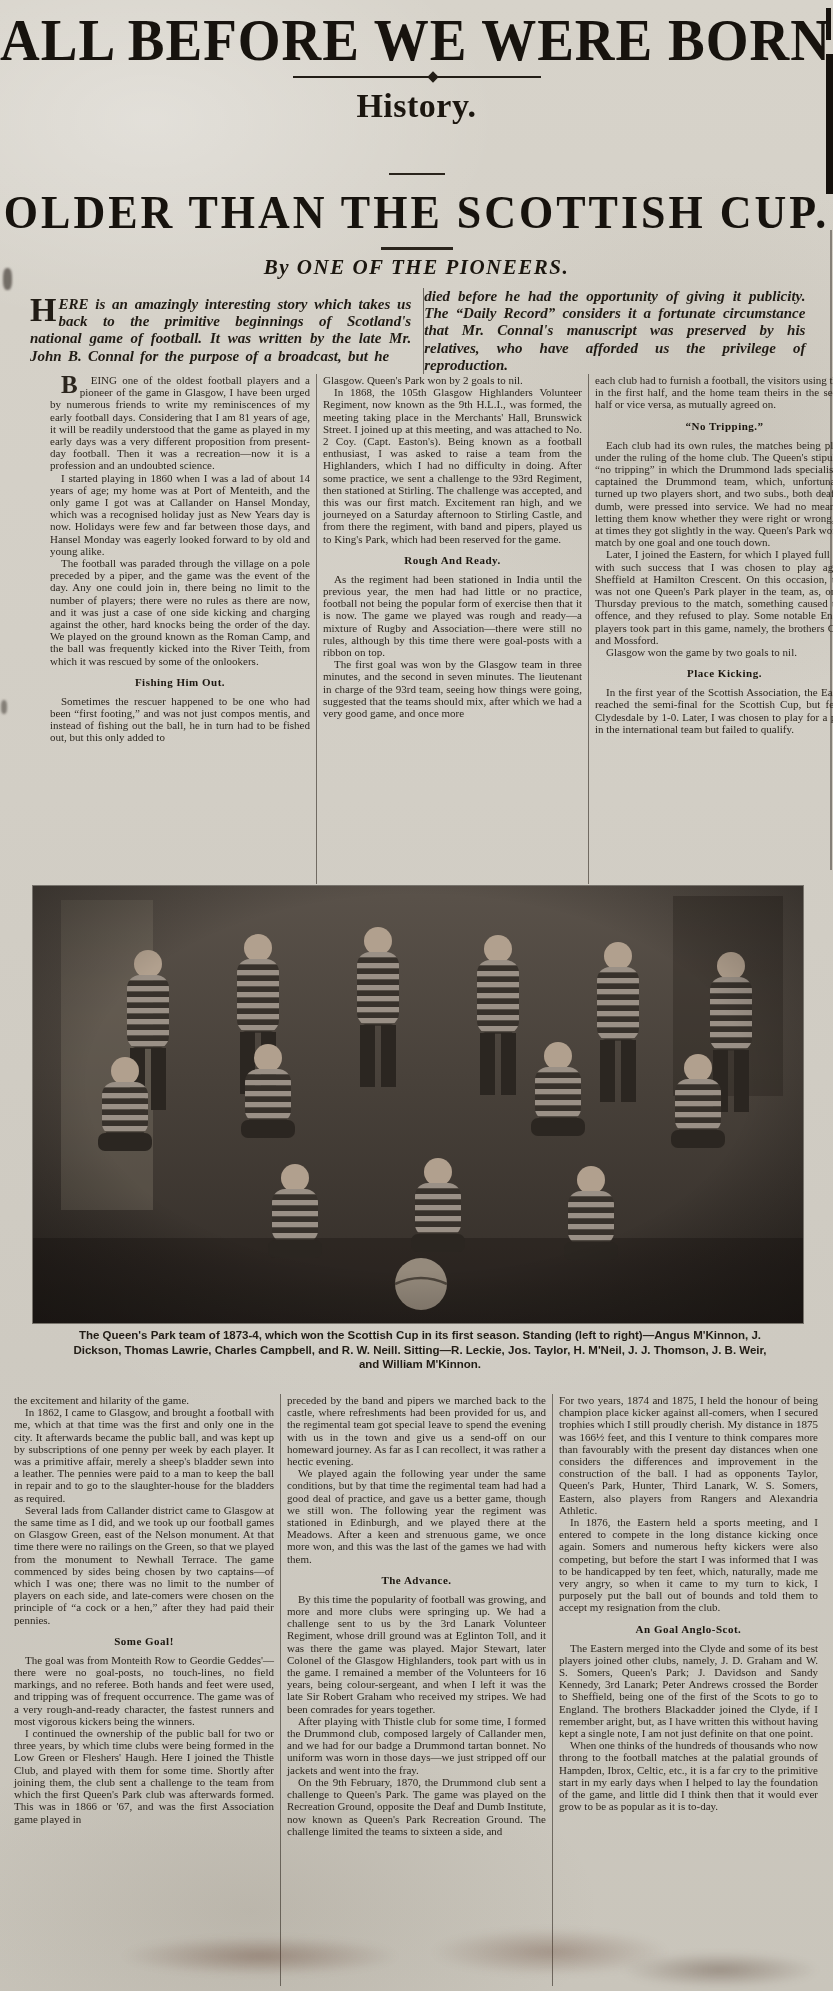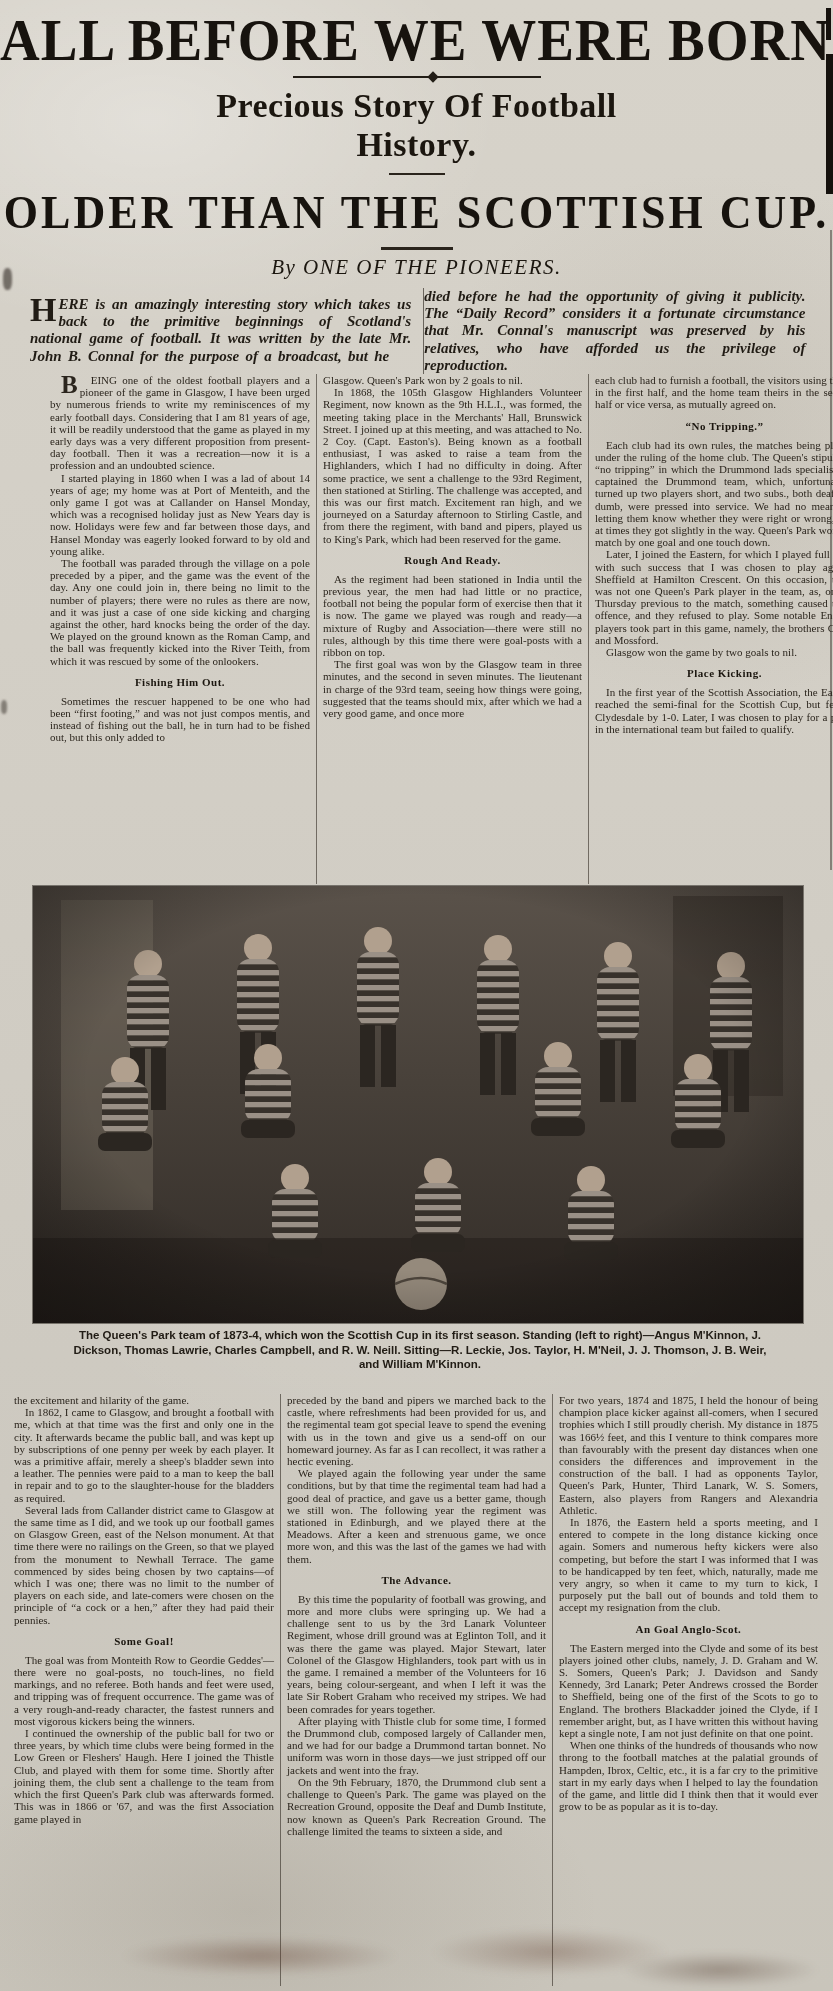--- a/index.html
+++ b/index.html
@@ -31,21 +31,21 @@
   .rule-sm{position:absolute;left:50%;transform:translateX(-50%);background:#2a241c;}
   .rule-1{top:173px;width:56px;height:2px;}
   .headline2{
     position:absolute;top:186px;left:0;width:100%;text-align:center;
     font-size:44px;font-weight:bold;letter-spacing:3px;color:#17130e;
     transform:scaleY(1.05);transform-origin:top center;white-space:nowrap;
   }
   .rule-2{top:247px;width:72px;height:3px;}
   .byline{
     position:absolute;top:255px;left:0;width:100%;text-align:center;
-    font-size:21px;font-weight:normal;font-style:italic;letter-spacing:1.5px;color:#1b160f;
+    font-size:21px;font-weight:bold;font-style:italic;letter-spacing:1.5px;color:#1b160f;
   }
   
   .intro{position:absolute;top:288px;left:30px;width:778px;height:86px;display:flex;}
   .intro .half{width:49%;font-size:15px;font-weight:bold;font-style:italic;line-height:17.2px;text-align:justify;word-spacing:2.5px;color:#211c15;}
   .intro .half.left{padding-right:12px;margin-top:8px;}
   .intro .half.right{}
   .intro .vr{width:1px;background:rgba(48,42,34,.65);}
   .intro .half.left p::first-letter{
     float:left;font-size:34px;line-height:28px;padding-right:2px;font-style:normal;
   }
@@ -84,21 +84,20 @@
   .speck-2{position:absolute;left:1px;top:700px;width:6px;height:14px;background:rgba(35,28,22,.45);border-radius:40%;filter:blur(1px);}
 </style>
 </head>
 <body>
 
 <div class="paper">
 
   <div class="headline">ALL BEFORE WE WERE BORN.</div>
   <div class="divider-arrow"></div>
   <div class="subheadline">
-    <div>Precious Story Of Football</div>
     <div>History.</div>
   </div>
   <div class="rule-sm rule-1"></div>
   <div class="headline2">OLDER THAN THE SCOTTISH CUP.</div>
   <div class="rule-sm rule-2"></div>
   <div class="byline">By ONE OF THE PIONEERS.</div>
 
   <div class="intro">
     <div class="half left">
       <p>HERE is an amazingly interesting story which takes us back to the primitive beginnings of Scotland's national game of football. It was written by the late Mr. John B. Connal for the purpose of a broadcast, but he</p>

